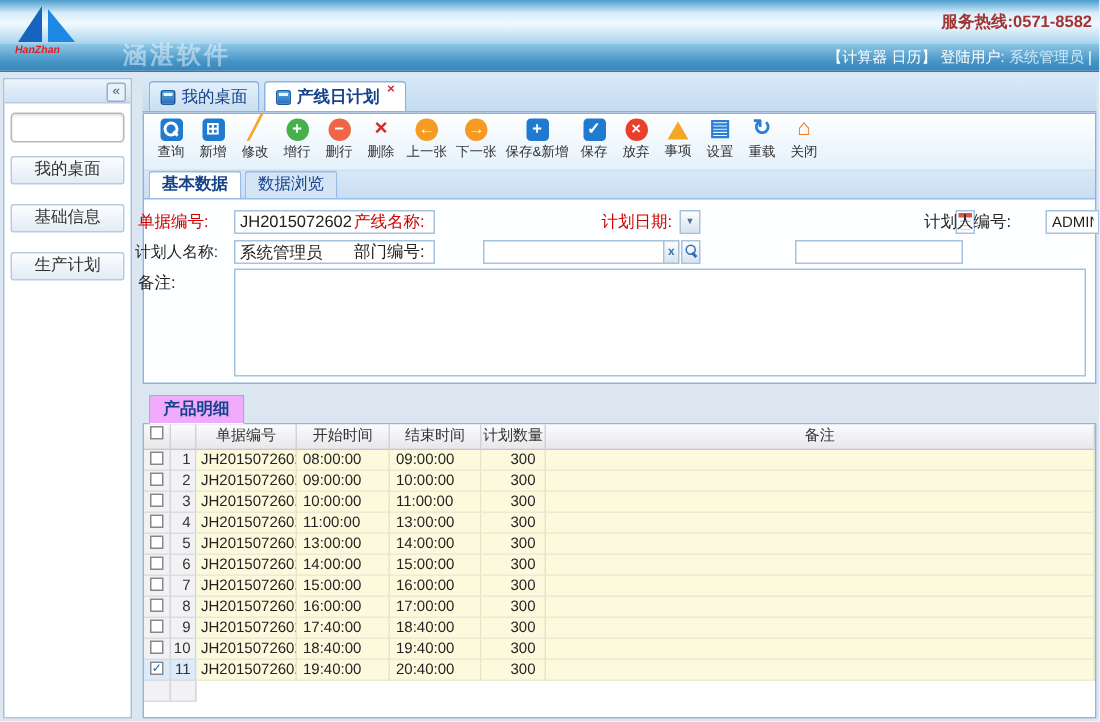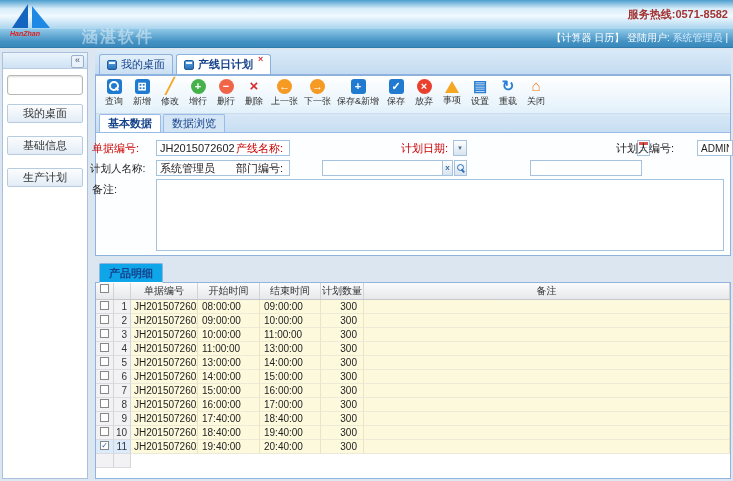--- a/index.html
+++ b/index.html
@@ -84,21 +84,21 @@
   .calbtn{background:#fff}
   .calbtn::before{content:'';position:absolute;left:1px;right:1px;top:1px;height:3px;background:#d9534f}
   .calbtn::after{content:'';position:absolute;left:2px;right:2px;top:6px;bottom:2px;
                  background:repeating-linear-gradient(180deg,#b8c6d8 0 1px,transparent 1px 3px)}
   .clrbtn{font-size:8px;line-height:14px;color:#3a6ea5;font-weight:bold}
   .fmag{display:inline-block;width:5px;height:5px;border:1.5px solid #2a6fb8;border-radius:50%;position:relative;margin-top:2px}
   .fmag::after{content:'';position:absolute;width:4px;height:1.5px;background:#2a6fb8;transform:rotate(45deg);left:3px;top:5px}
   .f-area{position:absolute;border:1px solid #a5c2de;background:#fff;resize:none;font-family:inherit;font-size:11px}
 
   
-  .grid-tab{position:absolute;left:99px;top:263px;height:20px;line-height:19px;padding:0 9px;background:#0ea5e9;
+  .grid-tab{position:absolute;left:99px;top:263px;height:20px;line-height:19px;padding:0 9px;background:#f0abfc;
             border:1px solid #8fb4de;border-bottom:1px solid #fff;border-radius:2px 2px 0 0;font-size:11px;
             font-weight:bold;color:#15428b;z-index:2;box-sizing:border-box;cursor:pointer}
   .grid-body{position:absolute;left:95px;top:282px;width:636px;height:197px;background:#fff;
              border:1px solid #8fb4de;box-sizing:border-box}
   .ghead{display:flex;height:16px;background:linear-gradient(#fbfbfc,#e7e8eb);border-bottom:1px solid #c6c7cc;
          font-size:10px;color:#333}
   .gc{box-sizing:border-box;overflow:hidden;white-space:nowrap}
   .ghead .gc{border-right:1px solid #d2d3d8;text-align:center;line-height:15px}
   .c-cb{width:18px;text-align:center}
   .c-num{width:17px}

